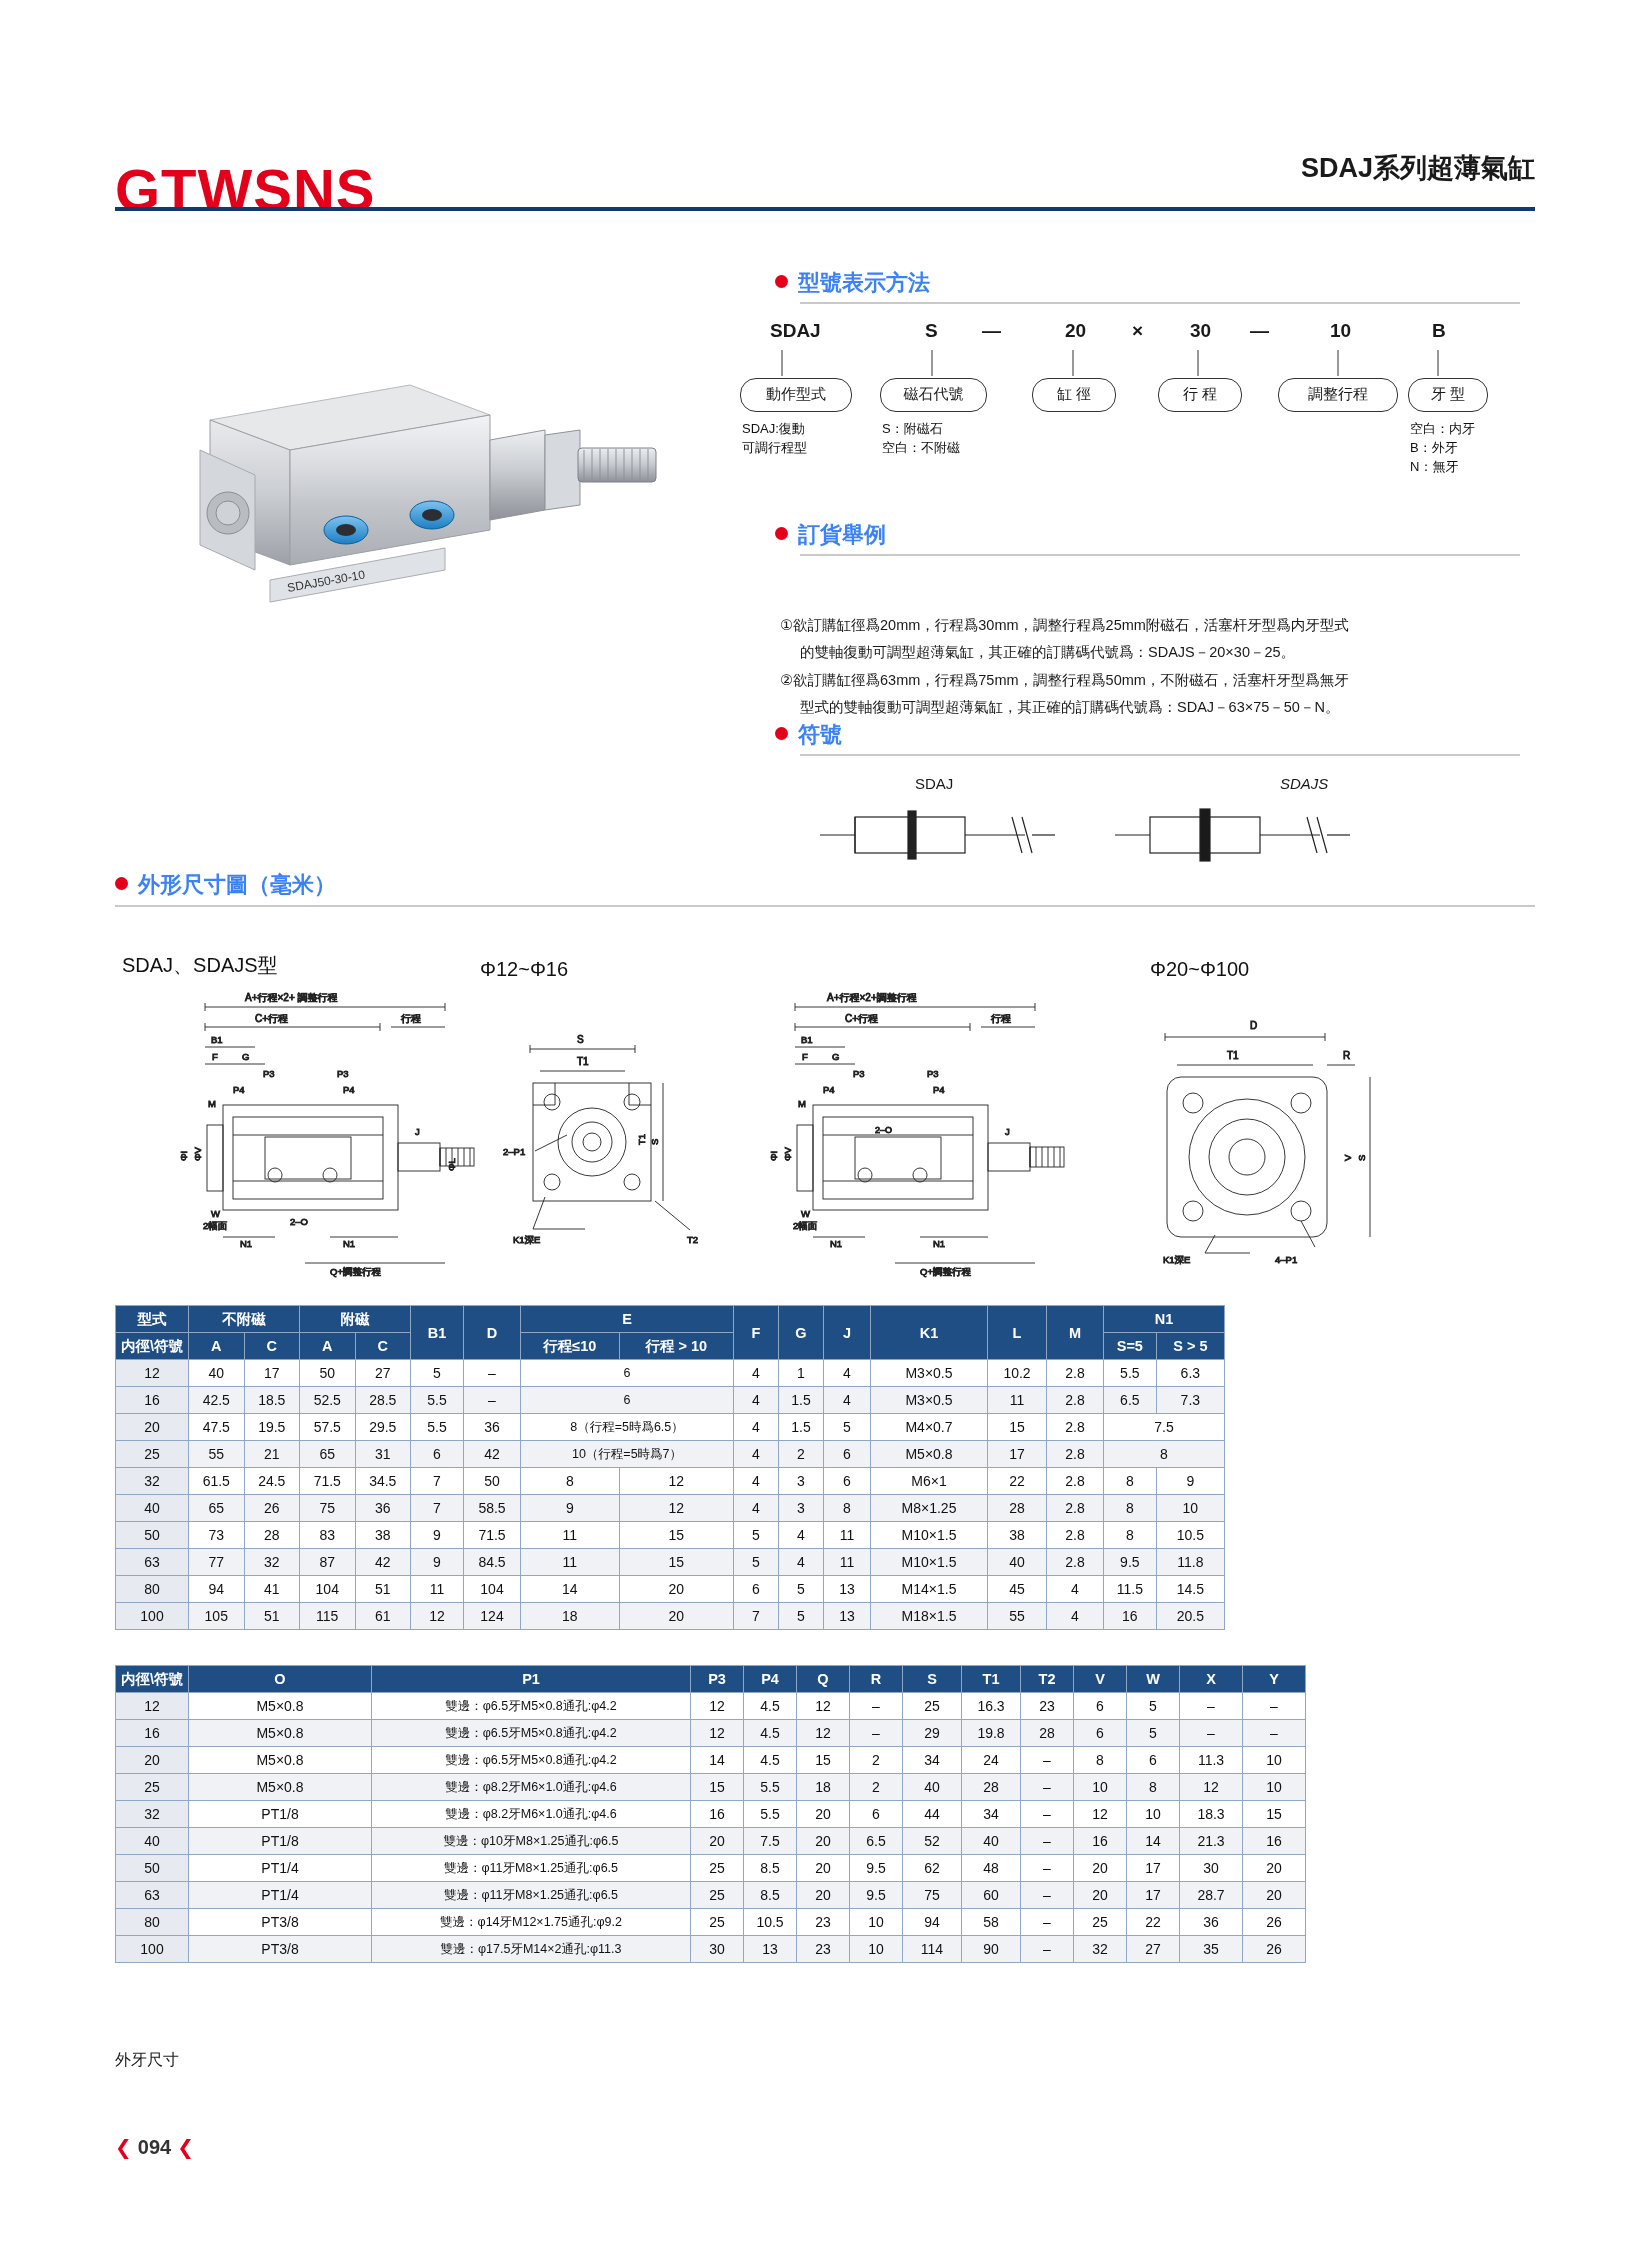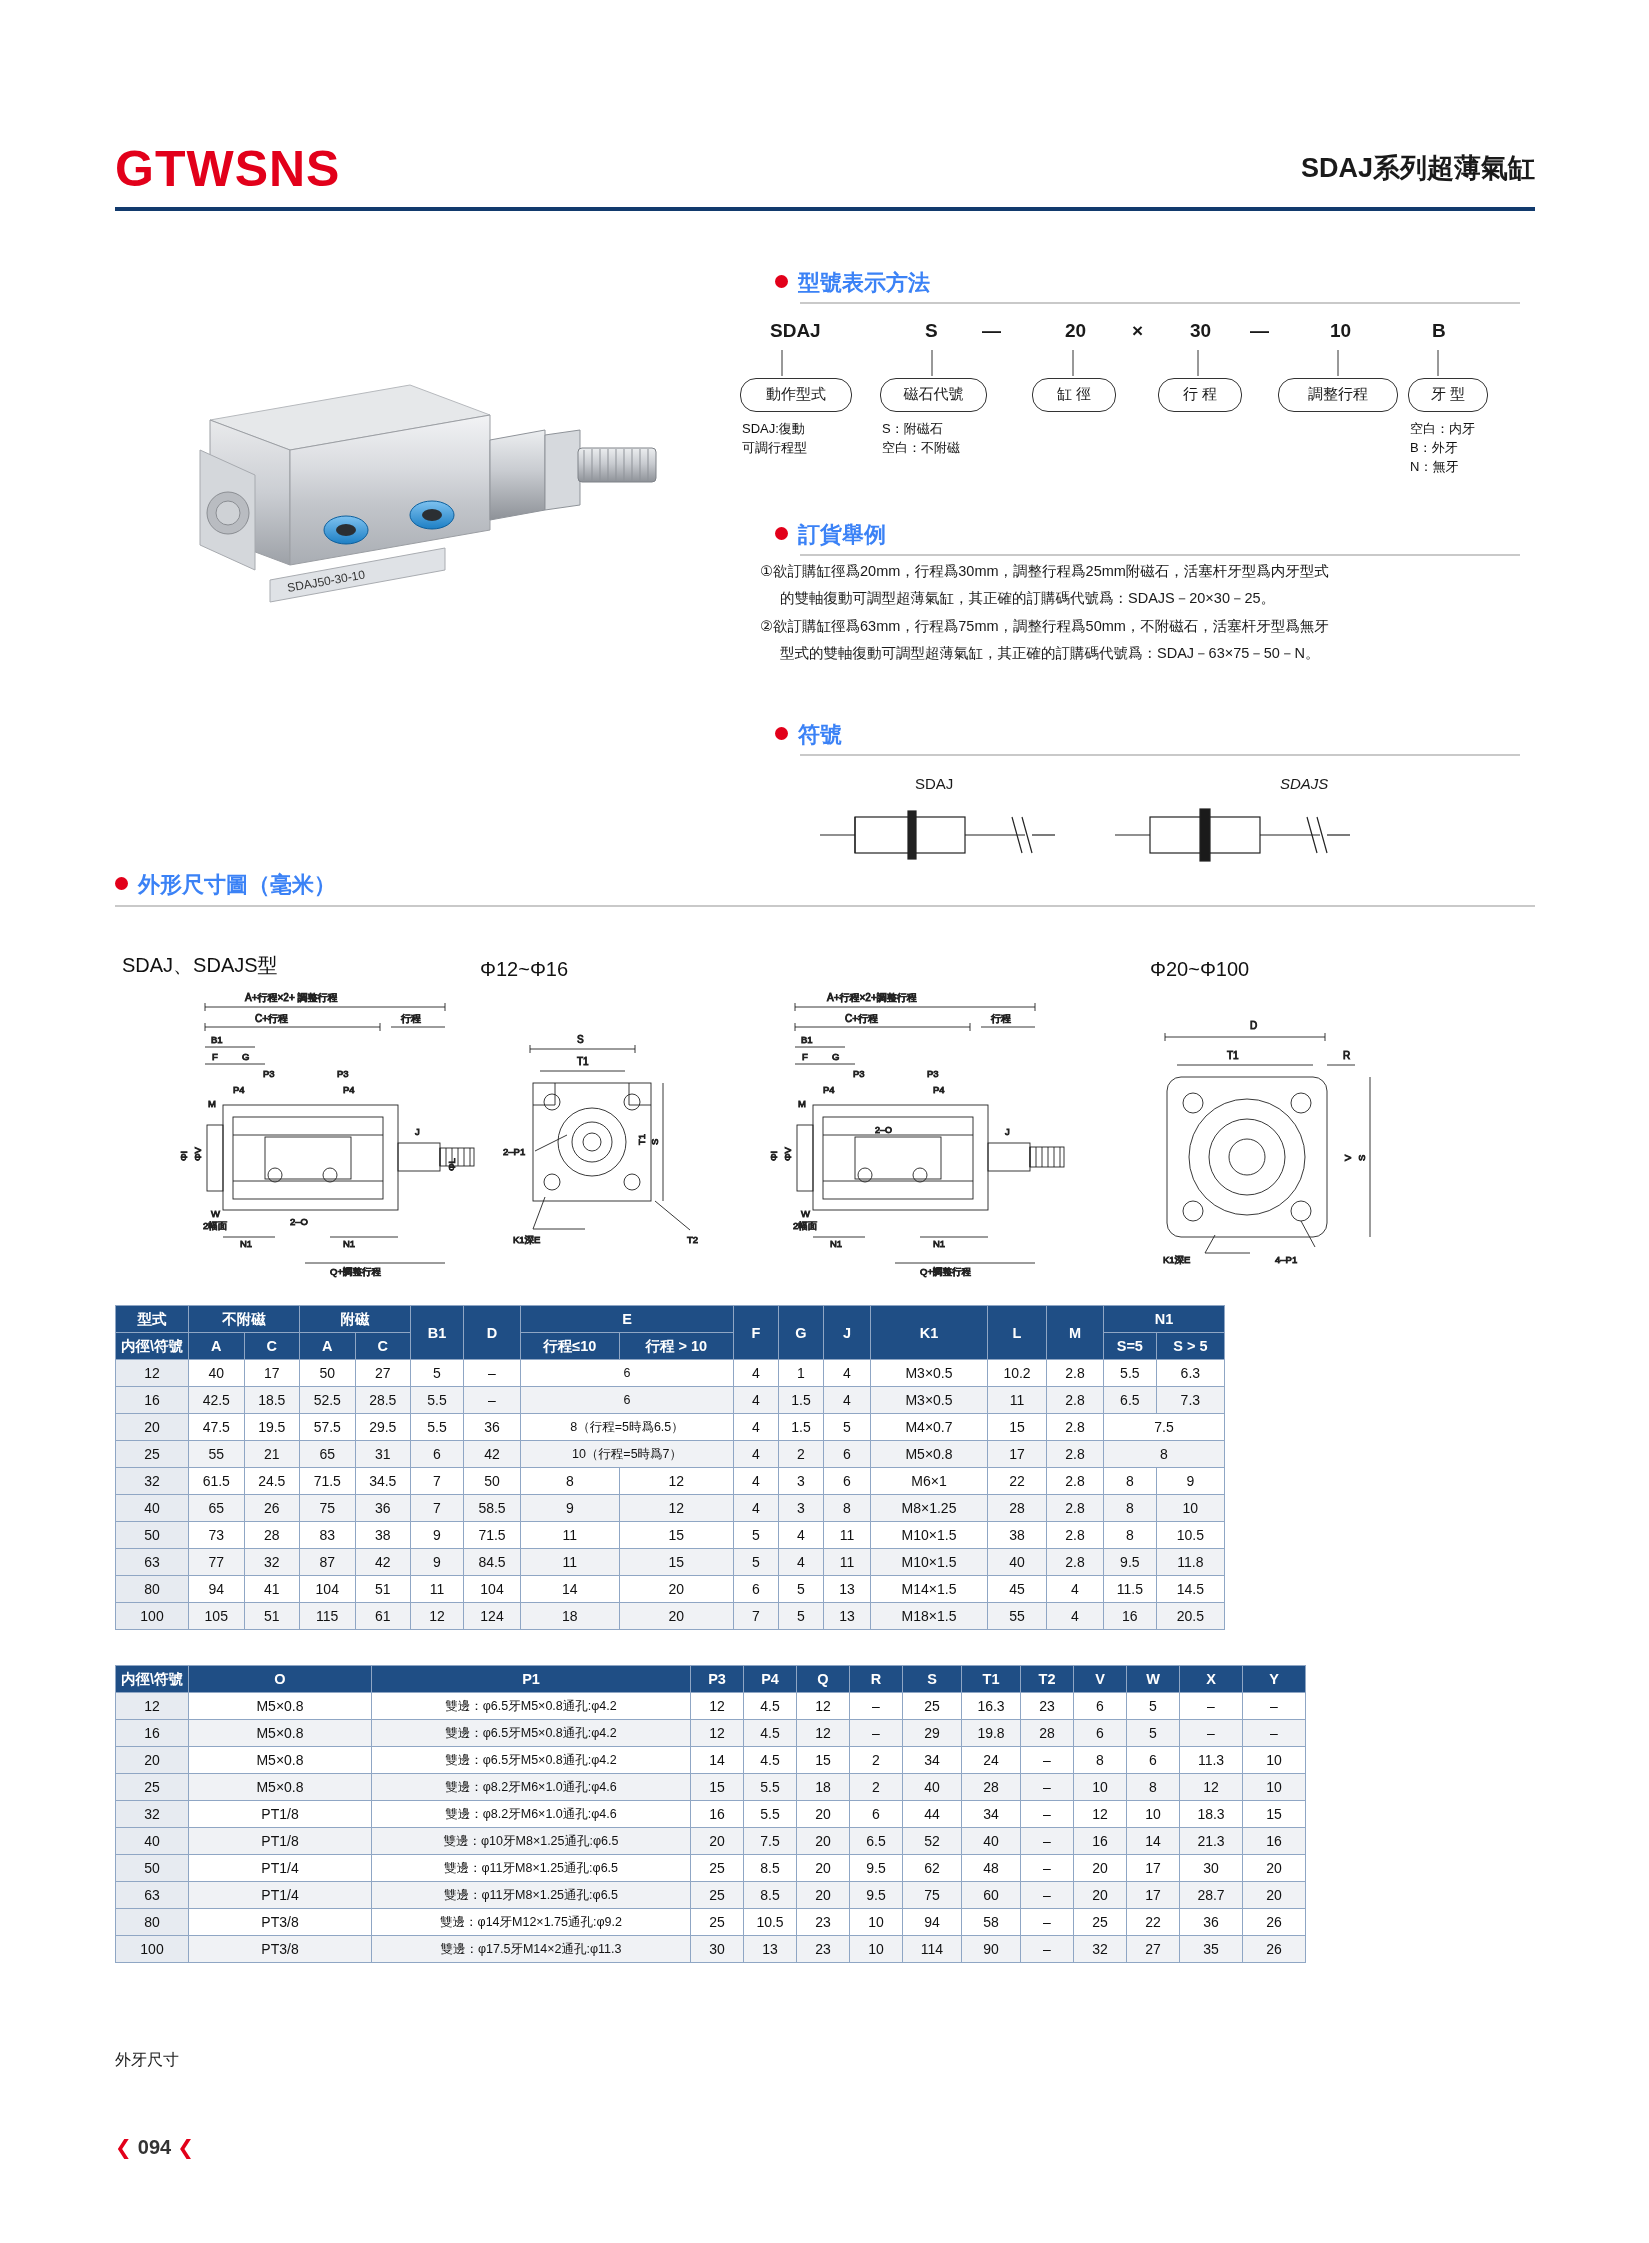--- a/index.html
+++ b/index.html
@@ -5,21 +5,21 @@
   html,body{margin:0;padding:0;}
   body{
     width:1649px;height:2243px;background:#ffffff;
     font-family:"Liberation Sans","DejaVu Sans",sans-serif;
     color:#1a1a1a;position:relative;overflow:hidden;
   }
   .page{position:absolute;left:0;top:0;width:1649px;height:2243px;}
 
   
   .header{position:absolute;left:115px;top:140px;width:1420px;height:70px;}
-  .logo{position:absolute;left:0;top:0;font-size:50px;font-weight:bold;color:#e2001a;
+  .logo{position:absolute;left:0;top:16px;font-size:58px;font-weight:bold;color:#e2001a;
         letter-spacing:1px;font-family:"Liberation Sans",sans-serif;}
   .header-title{position:absolute;right:0;top:10px;font-size:27px;font-weight:bold;color:#1a1a1a;}
   .header-rule{position:absolute;left:115px;top:207px;width:1420px;height:4px;background:#123a6d;}
 
   
   .sec-head{position:absolute;font-size:22px;font-weight:bold;color:#3b82f6;}
   .sec-head .dot{display:inline-block;width:13px;height:13px;border-radius:50%;
       background:#e2001a;margin-right:10px;vertical-align:2px;}
   .sec-rule{position:absolute;height:2px;background:#c9c9c9;}
 
@@ -187,21 +187,21 @@
       <div>B：外牙</div>
       <div>N：無牙</div>
     </div>
   </div>
 
   <div class="sec-head" style="left:775px;top:520px;">
     <span class="dot"></span><span>訂貨舉例</span>
   </div>
   <div class="sec-rule" style="left:800px;top:554px;width:720px;"></div>
 
-  <div class="order" style="top:560px;">
+  <div class="order" style="top:614px;margin-left:20px;">
     <p>
       <span>①</span><span>欲訂購缸徑爲20mm，行程爲30mm，調整行程爲25mm附磁石，活塞杆牙型爲内牙型式</span>
     </p>
     <p class="ind">的雙軸復動可調型超薄氣缸，其正確的訂購碼代號爲：SDAJS－20×30－25。</p>
     <p>
       <span>②</span><span>欲訂購缸徑爲63mm，行程爲75mm，調整行程爲50mm，不附磁石，活塞杆牙型爲無牙</span>
     </p>
     <p class="ind">型式的雙軸復動可調型超薄氣缸，其正確的訂購碼代號爲：SDAJ－63×75－50－N。</p>
   </div>
 

